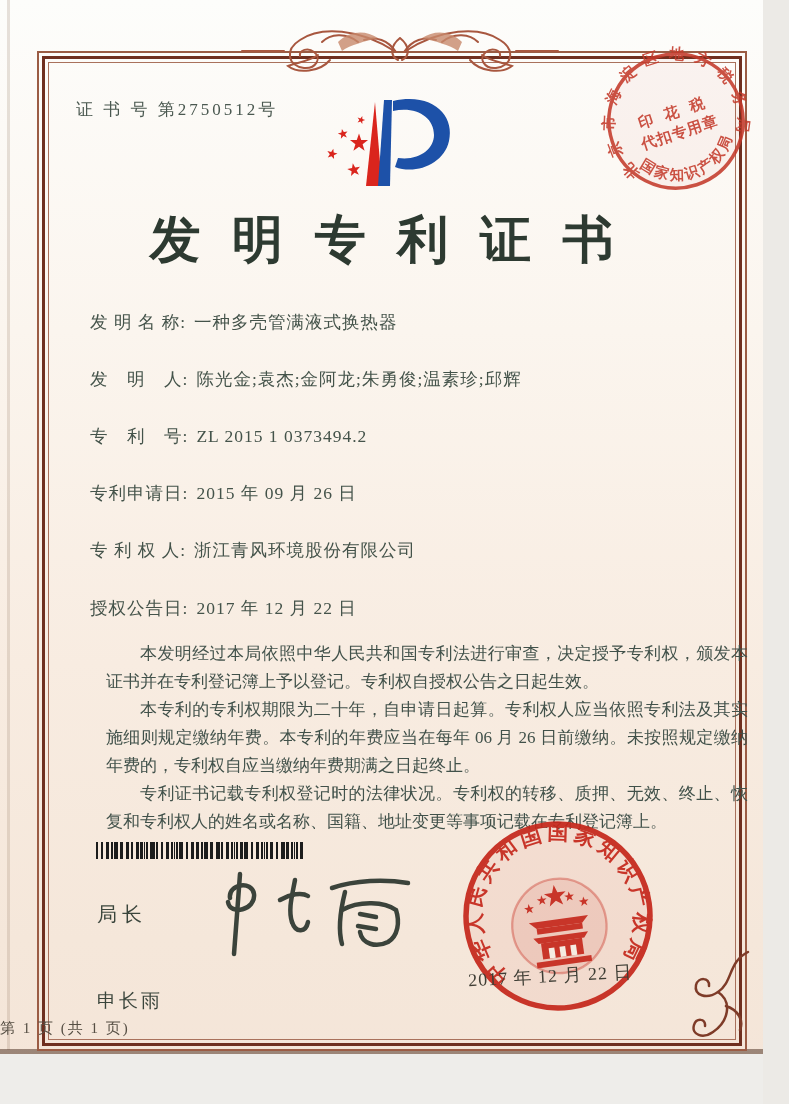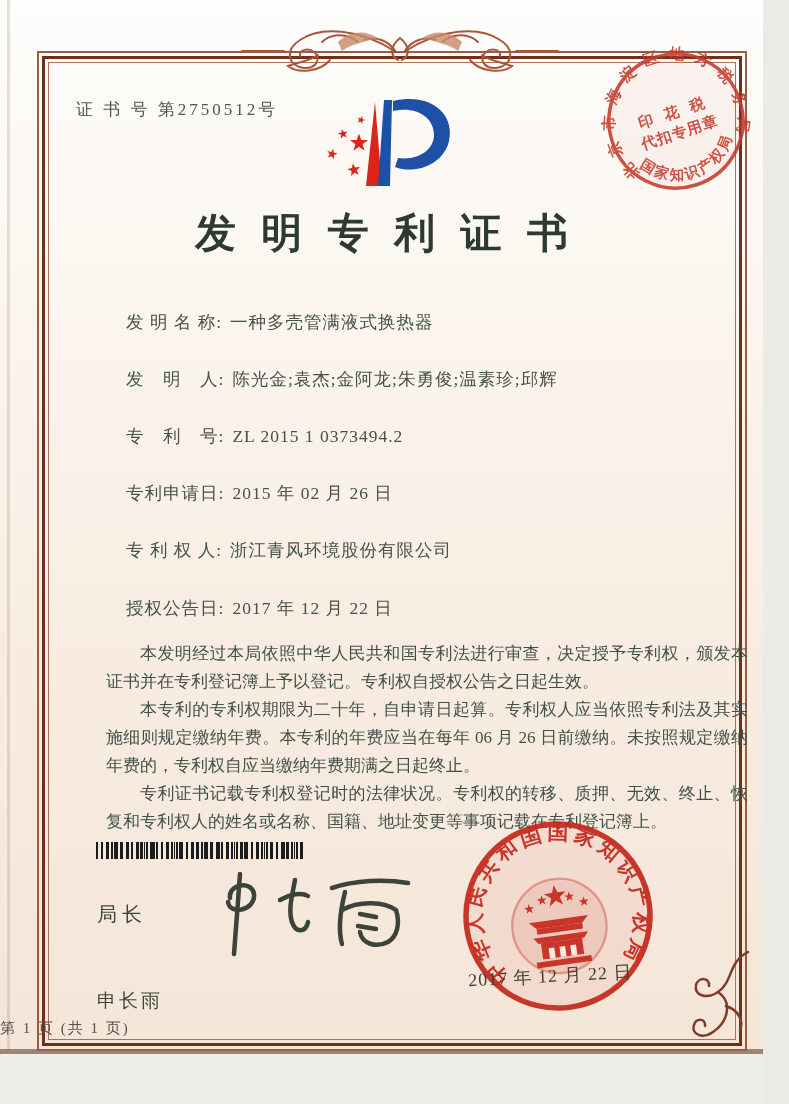--- a/index.html
+++ b/index.html
@@ -11,24 +11,24 @@
   .paper-edge-right{position:absolute;left:780px;top:0;width:4px;height:1050px;background:rgba(150,130,110,.18);}
   .paper-edge-bottom{position:absolute;left:0;top:1049px;width:100%;height:5px;background:rgba(82,54,40,.55);}
   .photo-backdrop-bottom{position:absolute;left:0;top:1054px;width:100%;height:50px;background:#eeedea;}
   
   .frame-outer{position:absolute;left:37px;top:51px;width:706px;height:996px;border:2px solid #9b5c44;}
   .frame-inner{position:absolute;inset:3px;border:3px solid #6f2f1f;}
   .frame-inner2{position:absolute;inset:3px;border:1px solid #a9715c;}
   
   .cert-no{position:absolute;left:76px;top:98px;font-size:17px;letter-spacing:3px;color:#4a5850;}
   .logo{position:absolute;left:298px;top:90px;}
-  .title{position:absolute;left:0;right:0;top:206px;text-align:center;font-size:41px;font-weight:bold;
+  .title{position:absolute;left:0;right:0;top:206px;text-align:center;font-size:51px;font-weight:bold;
     letter-spacing:.62em;text-indent:.62em;color:#2d3a31;}
   
-  .field-row{position:absolute;left:90px;font-size:17.5px;color:#44534a;letter-spacing:1px;white-space:nowrap;margin-left:36px;}
+  .field-row{position:absolute;left:90px;font-size:17.5px;color:#44534a;letter-spacing:1px;white-space:nowrap;}
   .field-row .val{margin-left:8px;}
   
   .body-text{position:absolute;left:77px;top:640px;width:642px;font-size:17px;line-height:28px;
     color:#41514a;text-align:justify;margin-left:29px;}
   .body-text p{margin:0;text-indent:2em;}
   
   .barcode{position:absolute;left:96px;top:842px;width:210px;height:17px;
     background:
       repeating-linear-gradient(90deg,#1c1c1c 0 2px,transparent 2px 5px),
       repeating-linear-gradient(90deg,#1c1c1c 0 1px,transparent 1px 6px),
@@ -135,21 +135,21 @@
   <div class="field-row" style="top:310px">
     <span class="lbl">发 明 名 称:</span><span class="val">一种多壳管满液式换热器</span>
   </div>
   <div class="field-row" style="top:367px">
     <span class="lbl">发　明　人:</span><span class="val">陈光金;袁杰;金阿龙;朱勇俊;温素珍;邱辉</span>
   </div>
   <div class="field-row" style="top:424px">
     <span class="lbl">专　利　号:</span><span class="val">ZL 2015 1 0373494.2</span>
   </div>
   <div class="field-row" style="top:481px">
-    <span class="lbl">专利申请日:</span><span class="val">2015 年 02 月 26 日</span>
+    <span class="lbl">专利申请日:</span><span class="val">2015 年 09 月 26 日</span>
   </div>
   <div class="field-row" style="top:538px">
     <span class="lbl">专 利 权 人:</span><span class="val">浙江青风环境股份有限公司</span>
   </div>
   <div class="field-row" style="top:596px">
     <span class="lbl">授权公告日:</span><span class="val">2017 年 12 月 22 日</span>
   </div>
 
   <div class="body-text">
     <p>本发明经过本局依照中华人民共和国专利法进行审查，决定授予专利权，颁发本证书并在专利登记簿上予以登记。专利权自授权公告之日起生效。</p>

